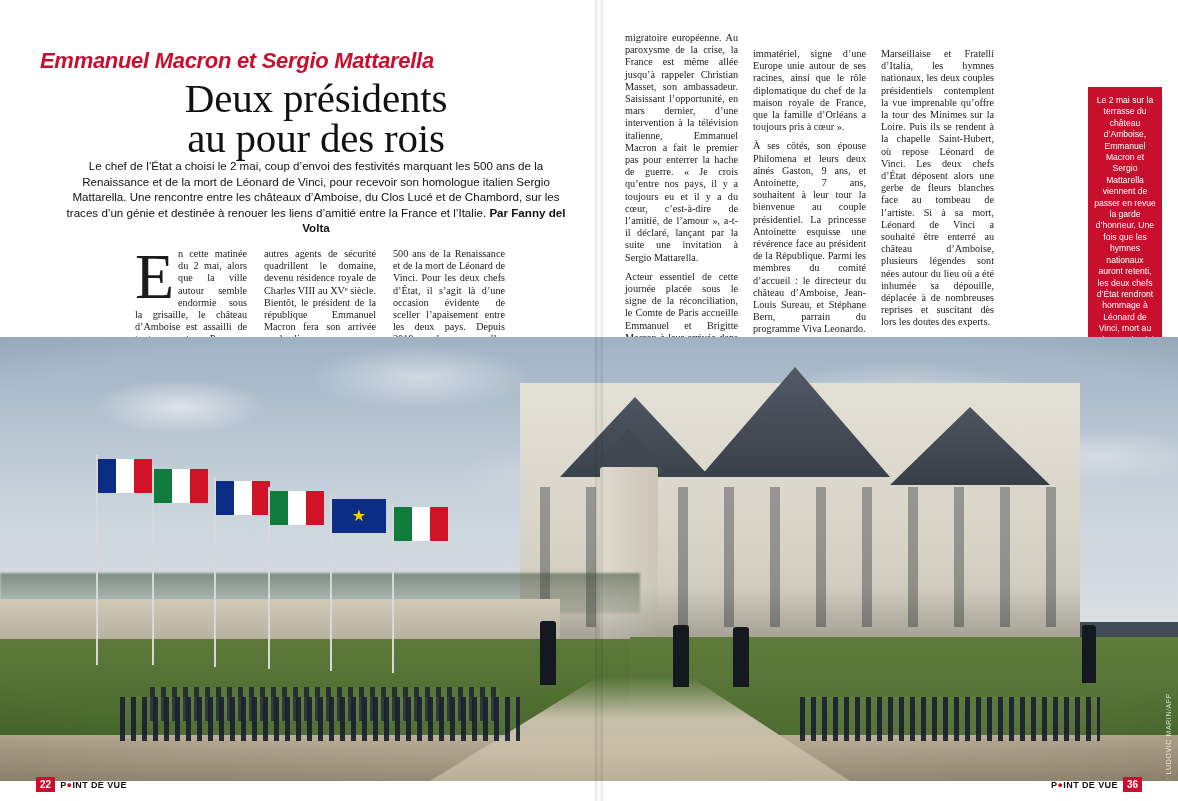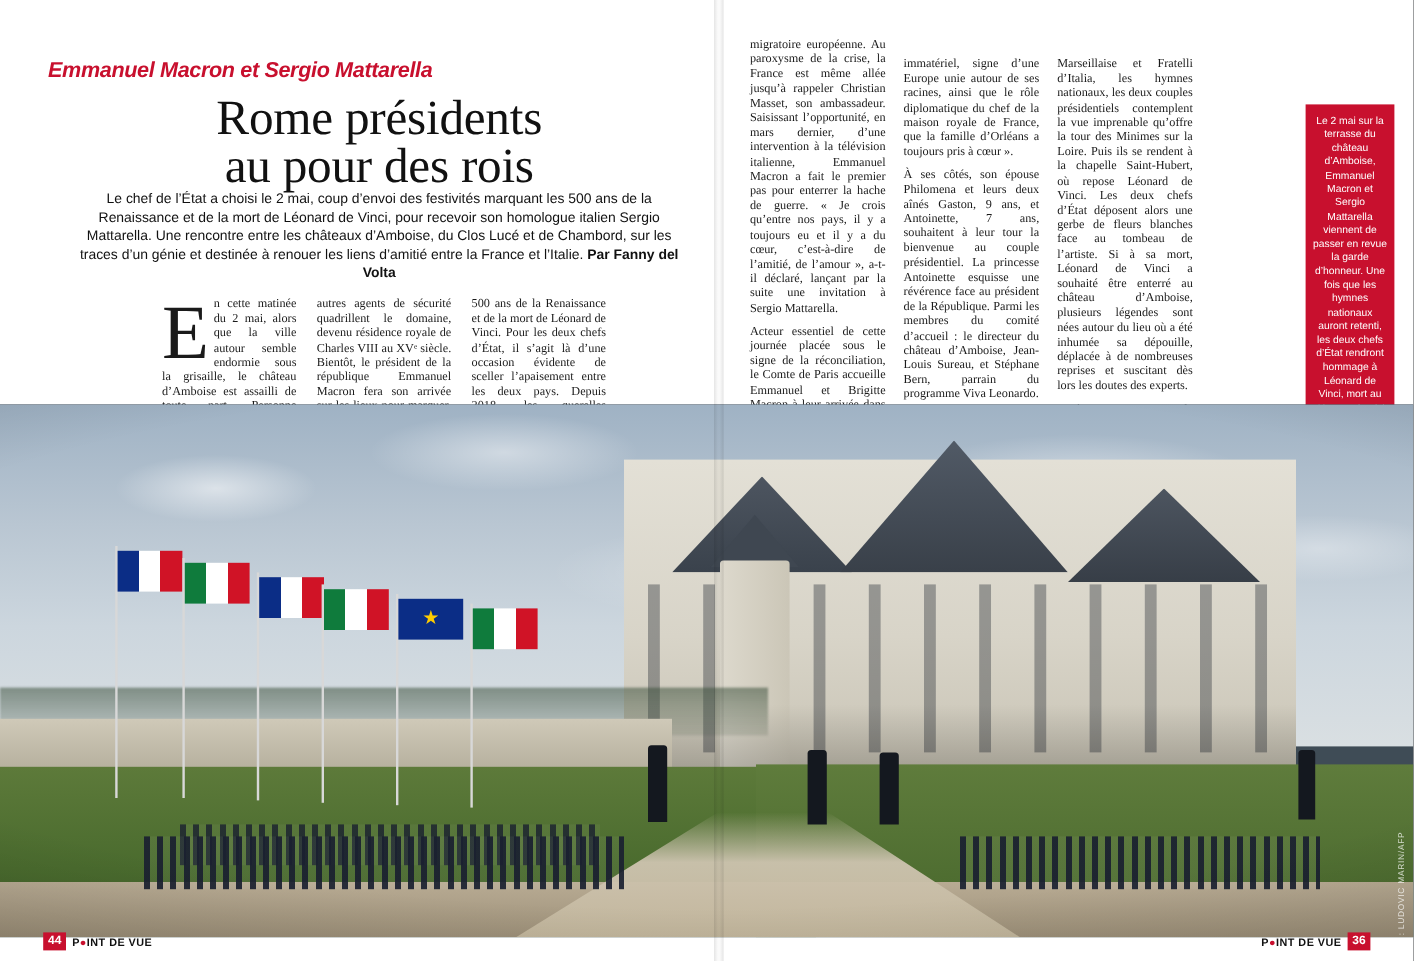--- a/index.html
+++ b/index.html
@@ -31,21 +31,21 @@
   
   .kicker {
     position: absolute;
     left: 40px;
     top: 48px;
     width: 520px;
     color: #c8102e;
     font-family: "Liberation Sans", sans-serif;
     font-weight: bold;
     font-style: italic;
-    font-size: 18px;
+    font-size: 22px;
     letter-spacing: -0.3px;
     white-space: nowrap;
   }
   .headline {
     position: absolute;
     left: 40px;
     top: 78px;
     width: 552px;
     text-align: center;
     font-family: "Liberation Serif", serif;
@@ -258,21 +258,21 @@
   .folio .mast .dot { color:#c8102e; }
 </style>
 </head>
 <body>
 
 <div class="page">
 
   <div class="kicker">Emmanuel Macron et Sergio Mattarella</div>
 
   <div class="headline">
-    <span class="l1">Rome présidents</span>
+    <span class="l1">Deux présidents</span>
     <span class="l2">au pour des rois</span>
   </div>
 
   <div class="standfirst">
     <span>Le chef de l’État a choisi le 2 mai, coup d’envoi des festivités marquant les 500 ans de la Renaissance et de la mort de Léonard de Vinci, pour recevoir son homologue italien Sergio Mattarella. Une rencontre entre les châteaux d’Amboise, du Clos Lucé et de Chambord, sur les traces d’un génie et destinée à renouer les liens d’amitié entre la France et l’Italie.</span>
     <span class="byline">Par Fanny del Volta</span>
   </div>
 
   <div class="col col1">
     <p><span class="dropcap">E</span><span>n cette matinée du 2 mai, alors que la ville autour semble endormie sous la grisaille, le château d’Amboise est assailli de toute part. Personne administratif, gendarmes, pompiers et</span></p>
@@ -349,21 +349,21 @@
     <div class="figure dark" style="left:673px; top:288px; height:62px; width:16px;"></div>
     <div class="figure dark" style="left:733px; top:290px; height:60px; width:16px;"></div>
     <div class="figure dark" style="left:540px; top:284px; height:64px; width:16px;"></div>
     <div class="figure dark" style="left:1082px; top:288px; height:58px; width:14px;"></div>
 
     <div class="vignette"></div>
     <div class="credit">PHOTO : LUDOVIC MARIN/AFP</div>
   </div>
 
   <div class="folio left">
-    <span class="num">44</span>
+    <span class="num">22</span>
     <span class="mast">
       <span>P</span><span class="dot">●</span><span>INT DE VUE</span>
     </span>
   </div>
 
   <div class="folio right">
     <span class="mast">
       <span>P</span><span class="dot">●</span><span>INT DE VUE</span>
     </span>
     <span class="num">36</span>

